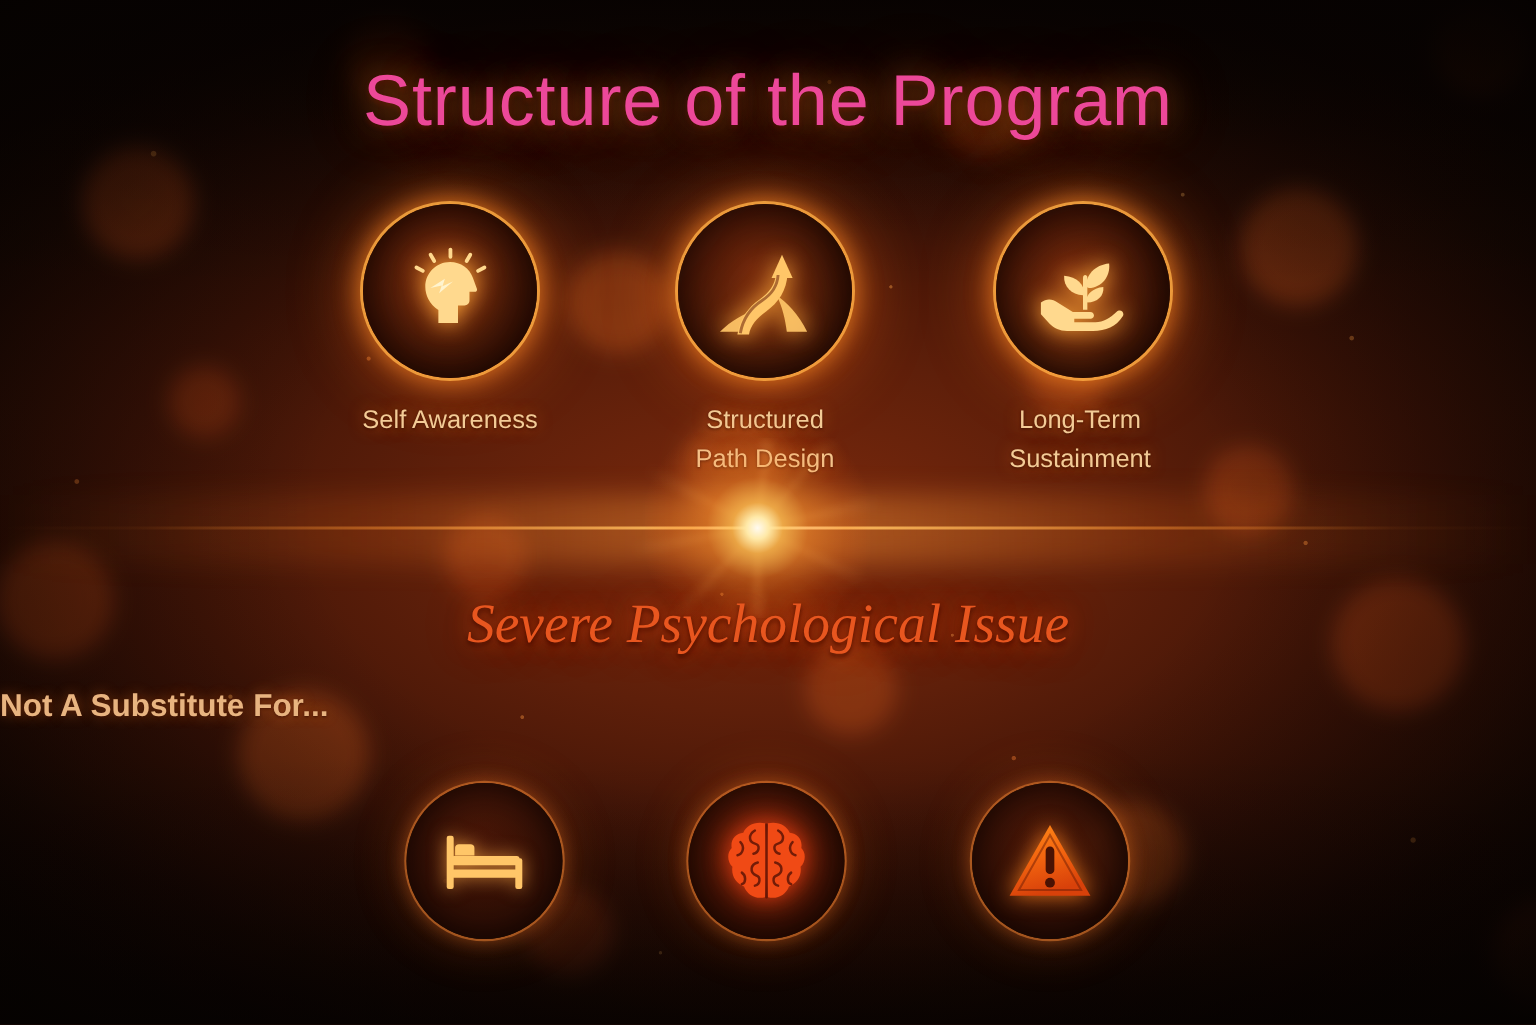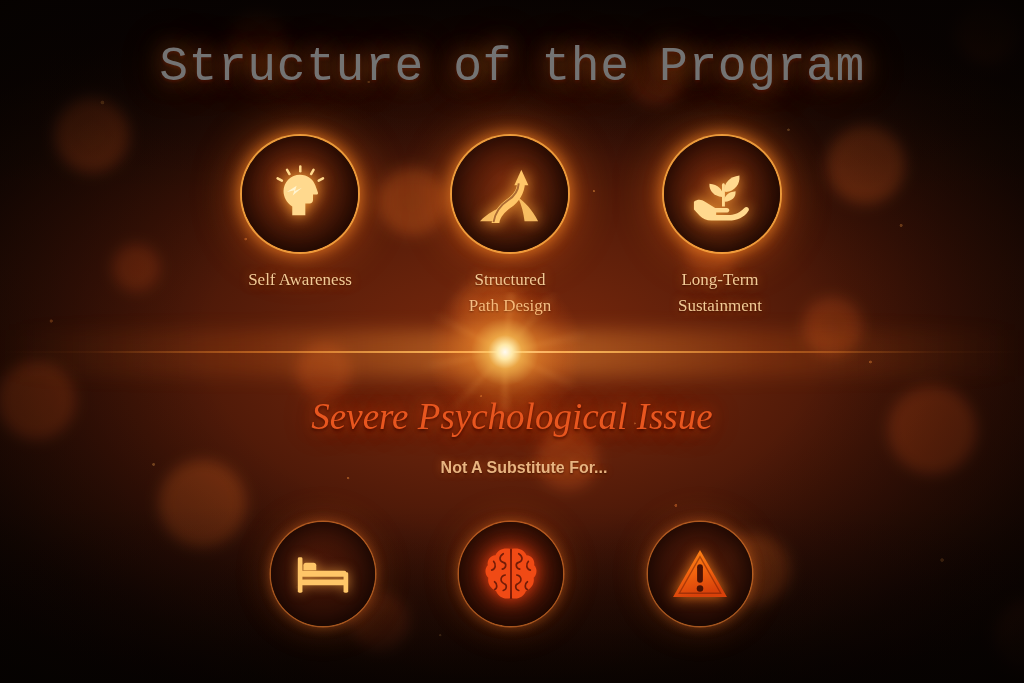--- a/index.html
+++ b/index.html
@@ -95,24 +95,24 @@
                                   rgba(0,0,0,0) 74%, rgba(6,2,1,.28) 92%, rgba(5,2,1,.6) 100%);
   }
 
   
   .content { position: absolute; inset: 0; }
 
   .title {
     position: absolute;
     top: 40px; left: 0; right: 0;
     text-align: center;
-    font-family: Liberation Mono, monospace;
+    font-family: Liberation Sans, sans-serif;
     font-size: 48px;
     letter-spacing: .6px;
-    color: #737373;
+    color: #ec4899;
     text-shadow: 0 0 22px rgba(255,140,40,.55), 0 0 46px rgba(255,100,25,.35), 0 2px 3px rgba(60,12,0,.7);
   }
 
   
   .circ-row { position: absolute; left: 0; right: 0; }
   .circle {
     position: absolute;
     border-radius: 50%;
     display: flex;
     align-items: center;
@@ -153,21 +153,20 @@
   .caption {
     position: absolute;
     transform: translateX(-50%);
     text-align: center;
     width: 230px;
     font-size: 17px;
     line-height: 26px;
     color: #f3cb96;
     text-shadow: 0 0 10px rgba(255,120,35,.5), 0 1px 2px rgba(40,8,0,.8);
     white-space: pre-line;
-    font-family: Liberation Serif, serif;
   }
 
   
   .divider { position: absolute; left: 0; right: 0; top: 352px; height: 1px; }
   .divider .line {
     position: absolute; left: 0; right: 0; top: 0; height: 2px;
     background: linear-gradient(to right,
       rgba(255,140,40,0) 0%, rgba(255,140,40,.05) 9%, rgba(255,150,50,.5) 26%,
       rgba(255,190,95,.92) 45%, #fff1c8 50%, rgba(255,190,95,.92) 55%,
       rgba(255,150,50,.5) 74%, rgba(255,140,40,.05) 91%, rgba(255,140,40,0) 100%);
@@ -212,26 +211,24 @@
     text-align: center;
     font-family: "Liberation Serif", serif;
     font-size: 37px;
     color: #e8561f;
     text-shadow: 0 0 16px rgba(255,80,20,.6), 0 0 34px rgba(220,50,10,.4), 0 2px 3px rgba(40,6,0,.75);
     font-style: italic;
   }
   .subhead {
     position: absolute;
     top: 459px; left: 0; right: 0;
-    text-align: center;
-    font-size: 16px;
+    font-size: 21px;
     font-weight: bold;
     color: #e8b480;
     text-shadow: 0 0 9px rgba(255,120,35,.45), 0 1px 2px rgba(40,8,0,.8);
-    padding-left: 24px;
   }
 </style>
 </head>
 <body>
 
 <div id="slide">
 
   <div class="bg-base"></div>
   <div class="bg-mottle"></div>
   <div class="bg-speckle"></div>

